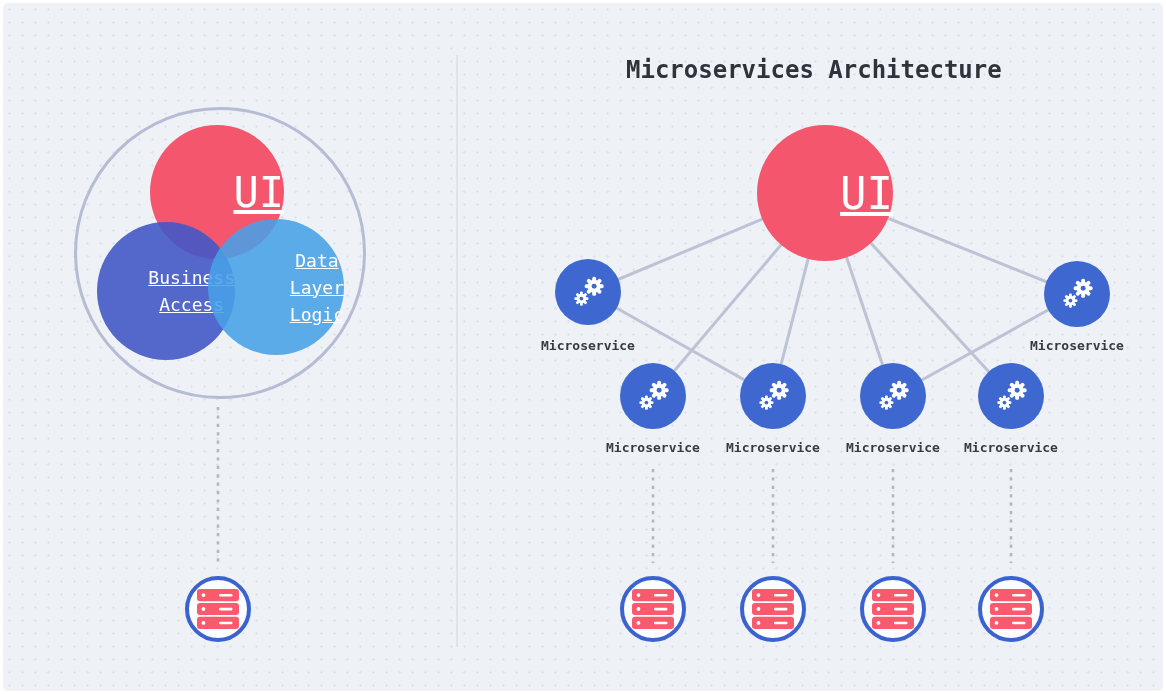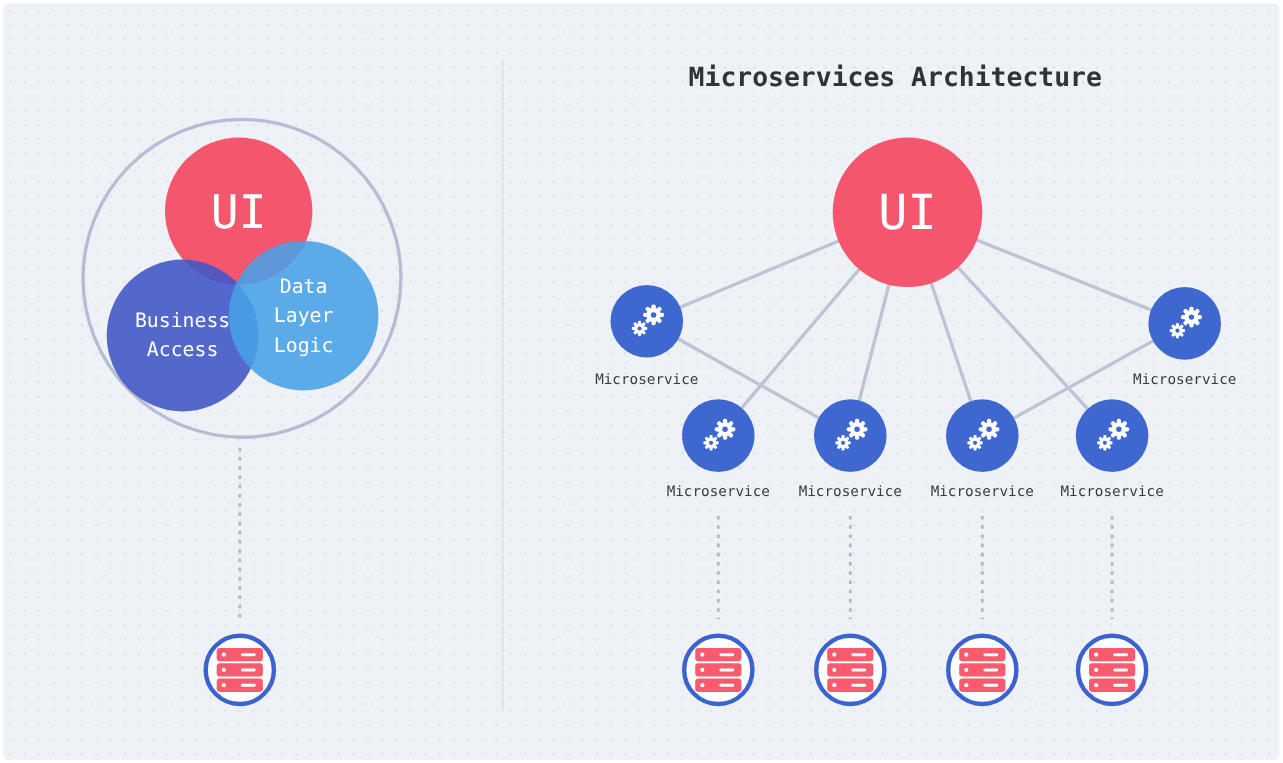--- a/index.html
+++ b/index.html
@@ -36,44 +36,45 @@
     position:absolute;
     left:71px;top:104px;
     width:286px;height:286px;
     border:3px solid #b5bcd3;
     border-radius:50%;
     z-index:2;
   }
   .circle{
     position:absolute;
     border-radius:50%;
-    display:flex;align-items:center;justify-content:center;
+    display:flex;align-items:center;justify-content:flex-end;
     text-align:center;
     color:#ffffff;
+    text-decoration:underline;
   }
   .ui-left{left:147px;top:122px;width:134px;height:134px;background:#f4566e;z-index:3;font-size:42px;}
-  .bl{left:94px;top:233px;width:138px;height:138px;background:rgba(66,88,198,0.90);z-index:4;font-size:18px;line-height:27px;}
+  .bl{left:94px;top:219px;width:138px;height:138px;background:rgba(66,88,198,0.90);z-index:4;font-size:18px;line-height:27px;}
   .da{left:205px;top:216px;width:136px;height:136px;background:rgba(72,160,231,0.88);z-index:5;font-size:18px;line-height:27px;}
   .ui-right{left:754px;top:122px;width:136px;height:136px;background:#f4566e;z-index:3;font-size:44px;}
   .venn-label span{display:block;}
   .ms{
     position:absolute;
     width:66px;height:66px;
     background:#3e68d0;
     border-radius:50%;
     z-index:3;
     display:flex;align-items:center;justify-content:center;
   }
   .ms svg{width:58px;height:58px;}
   .ms-label{
     position:absolute;
     width:140px;
     text-align:center;
     font-size:13px;
-    font-weight:normal;
+    font-weight:bold;
     color:#383b42;
     z-index:3;
     white-space:nowrap;
   }
   .db{
     position:absolute;
     width:58px;height:58px;
     background:#fcfdff;
     border:4px solid #3b63d0;
     border-radius:50%;

